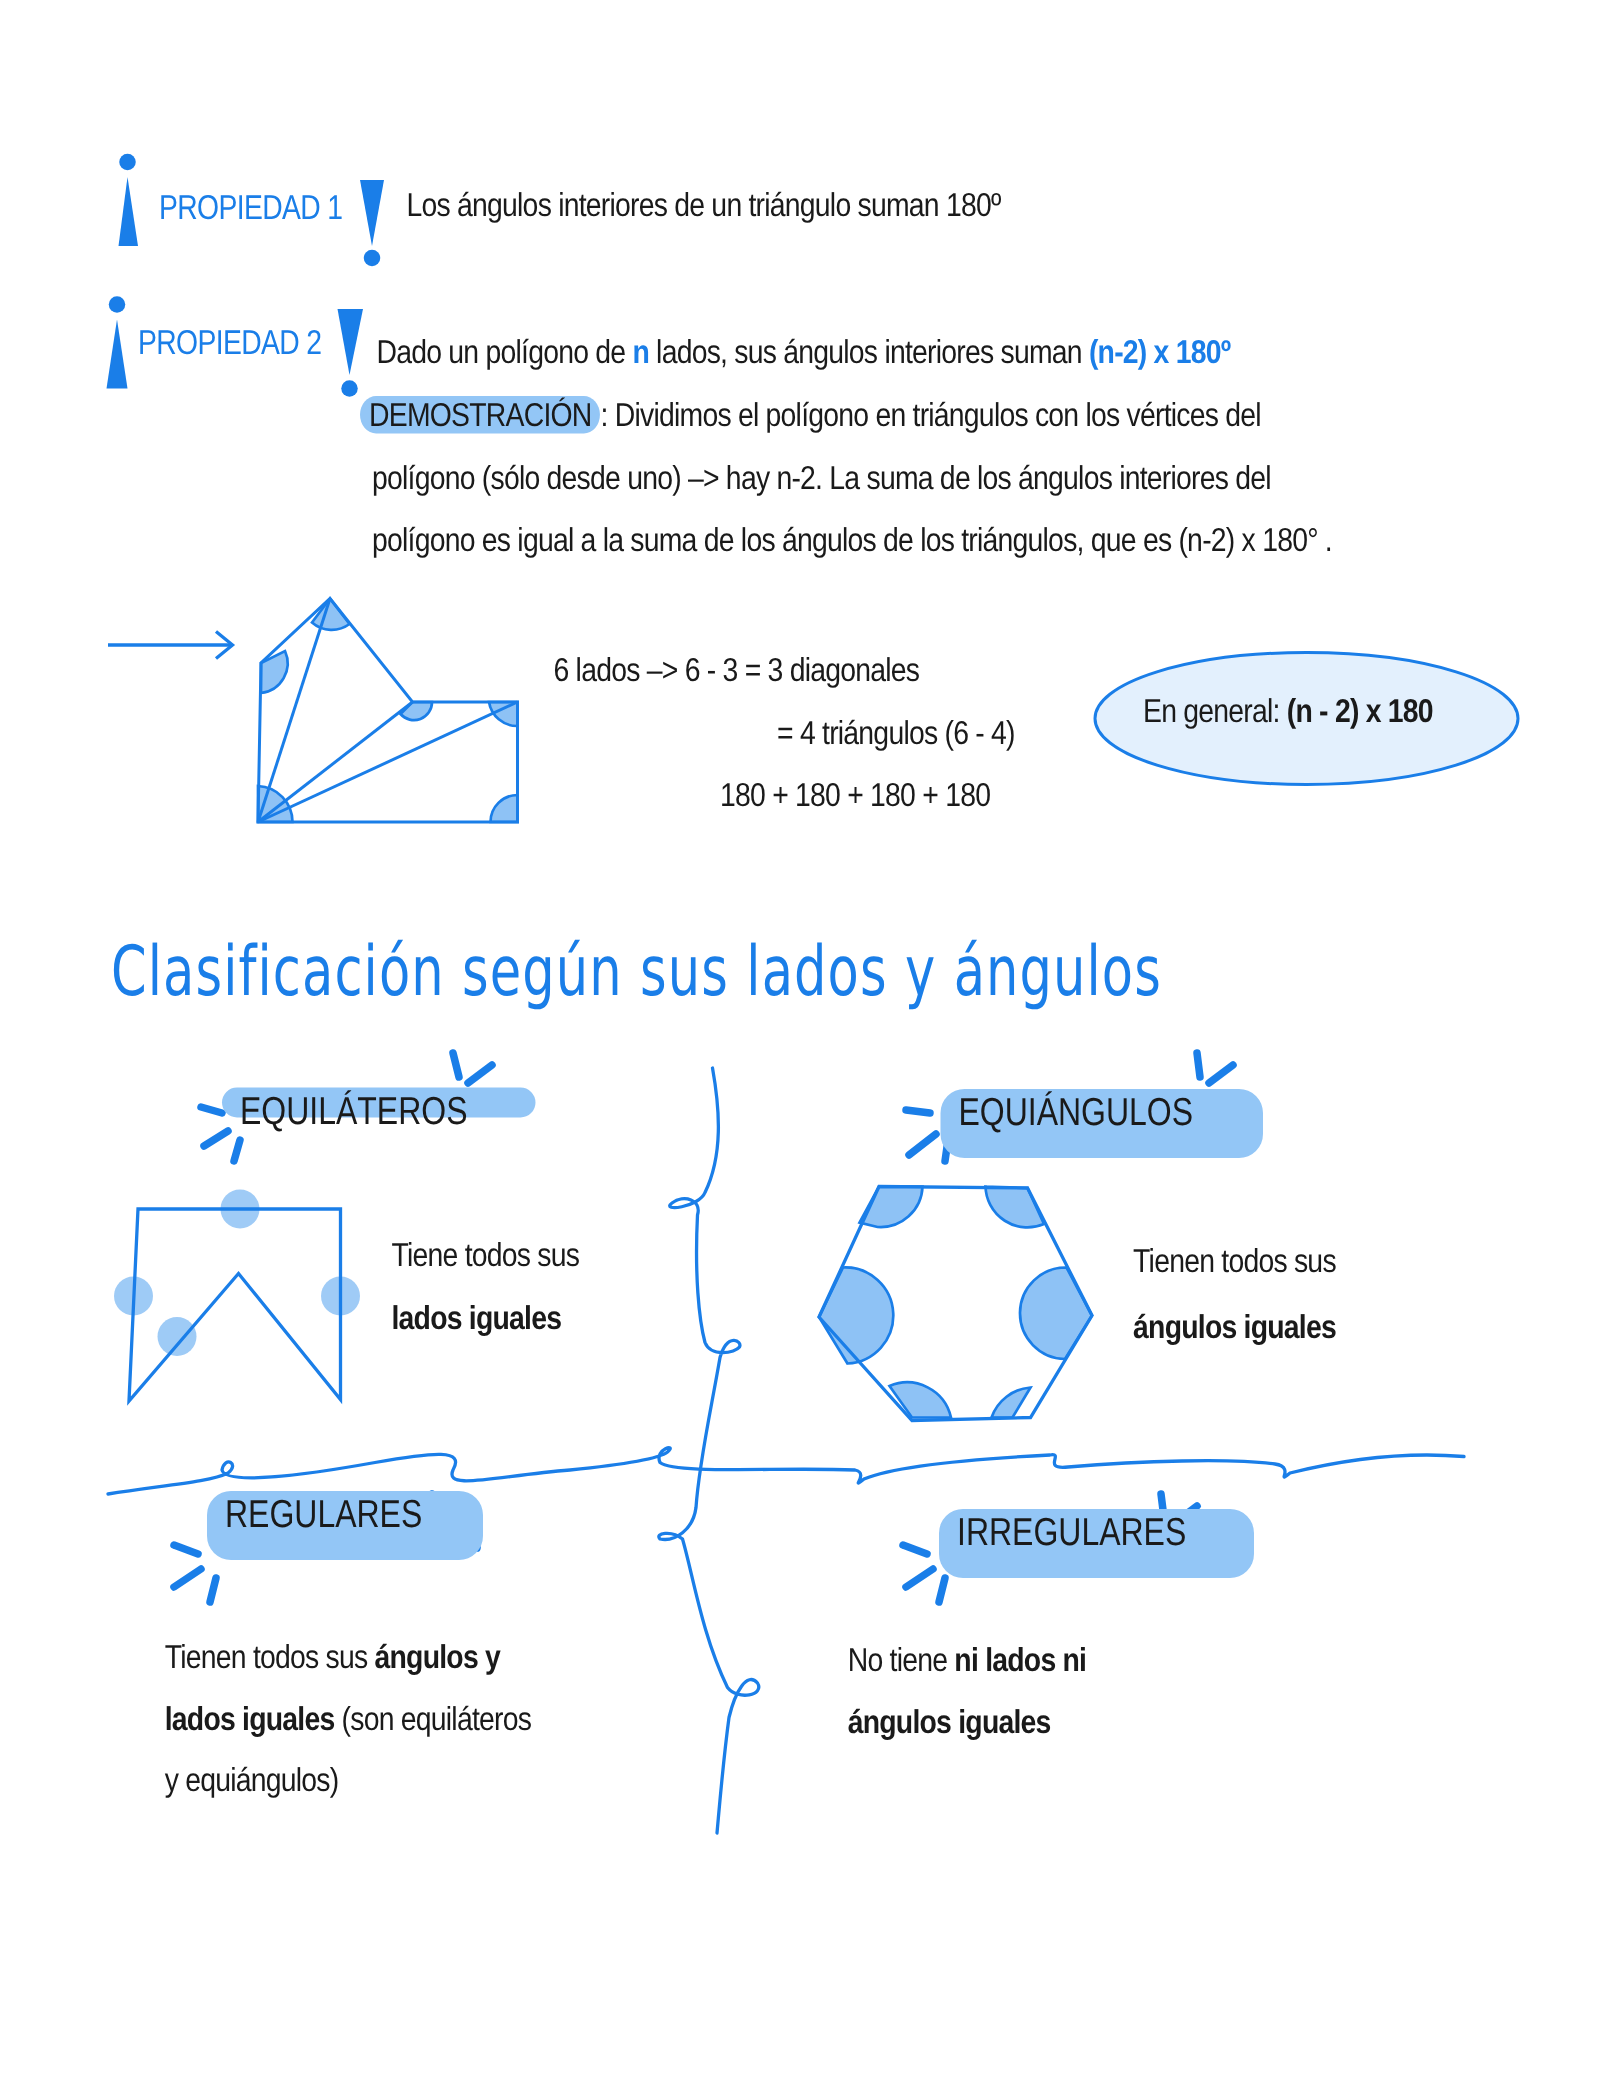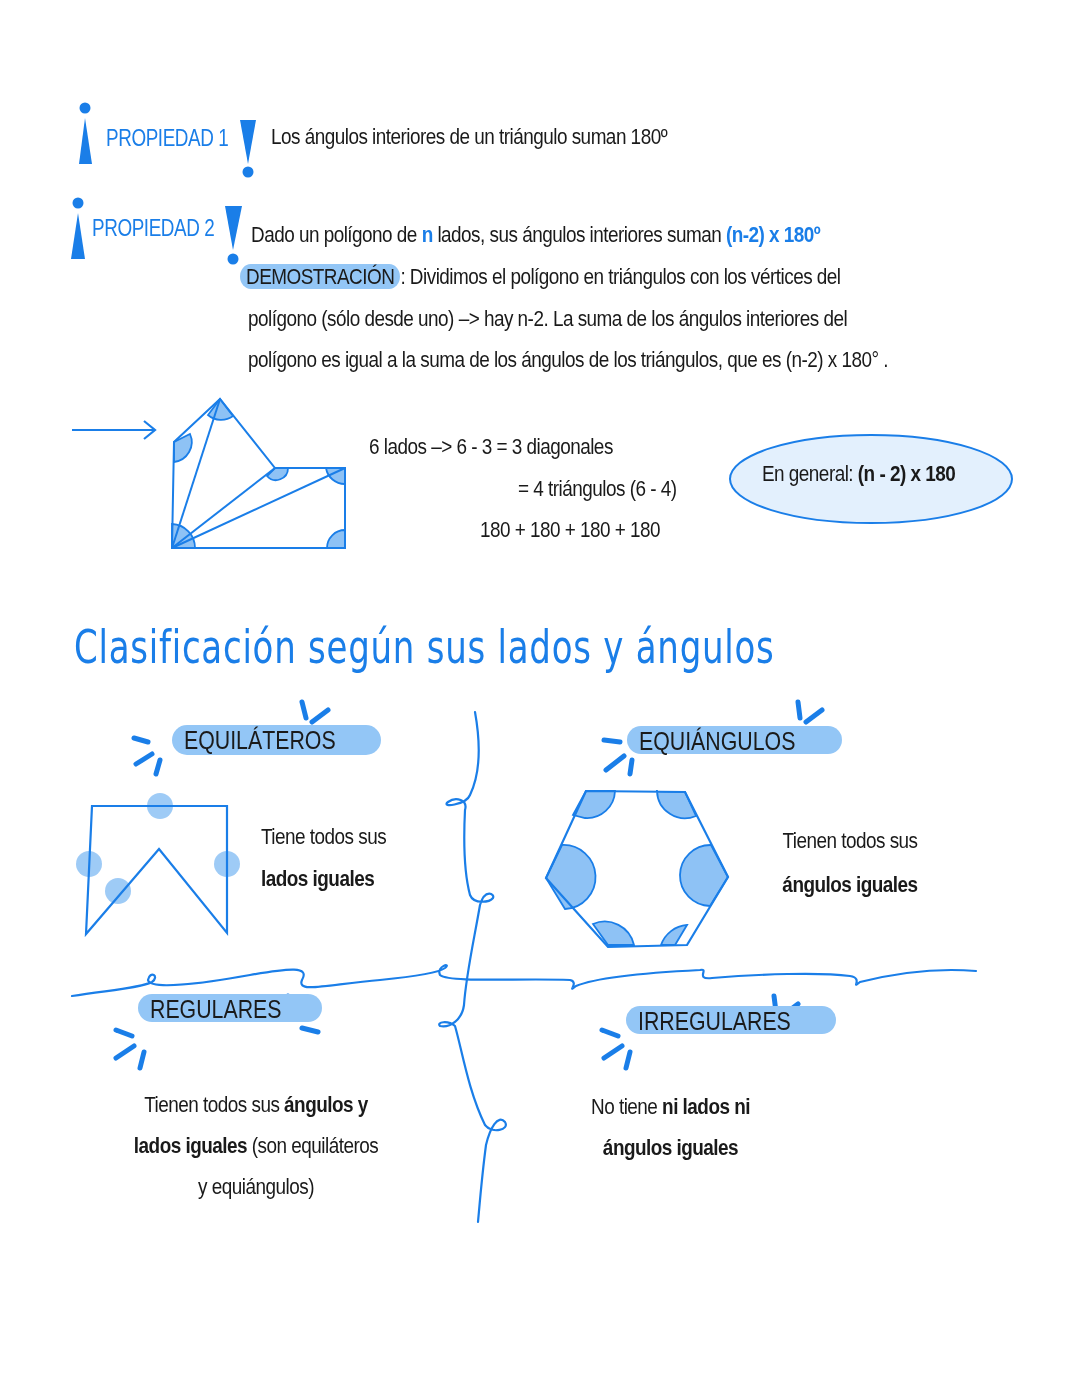--- a/index.html
+++ b/index.html
@@ -4,24 +4,24 @@
 <style>
   html, body { margin: 0; padding: 0; background: #ffffff; }
   body { width: 1080px; height: 1394px; position: relative; overflow: hidden;
          font-family: "Liberation Sans", "DejaVu Sans", sans-serif; color: #1a1a1a; }
   .abs { position: absolute; }
   .txt { font-size: 22px; letter-spacing: -0.6px; transform: scaleX(0.86); transform-origin: left center; white-space: nowrap; }
   .blue { color: #1a7ee8; }
   .b { font-weight: bold; }
   .prop-label { font-size: 23px; color: #1a7ee8; letter-spacing: -0.5px; transform: scaleX(0.82); transform-origin: left center; white-space: nowrap; }
   .hl { background: #93c6f6; border-radius: 14px; padding: 0 7px; }
-  .tag { position: absolute; background: #93c6f6; border-radius: 16px; height: 28px; line-height: 30px;
+  .tag { position: absolute; background: #93c6f6; border-radius: 16px; height: 46px; line-height: 30px;
          font-size: 26px; color: #1a1a1a; padding: 0 12px; white-space: nowrap; }
   .tag span { display: inline-block; transform: scaleX(0.82); transform-origin: left center; }
-  .center { text-align: center; }
+  .center { text-align: left; }
   .title-hand { font-family: "DejaVu Sans", sans-serif; font-size: 46px; color: #1a7ee8; font-weight: normal;
                 transform: scaleX(0.74); transform-origin: left center; white-space: nowrap; letter-spacing: 1px; }
   svg { position: absolute; overflow: visible; }
 </style>
 </head>
 <body>
 
 <div>
   <svg style="left:74px;top:100px" width="24" height="66">
     <circle cx="11" cy="8" r="5.5" fill="#1a7ee8"></circle>
@@ -100,21 +100,21 @@
   <svg style="left:130px;top:698px" width="210" height="80">
     <g stroke="#1a7ee8" stroke-width="5" stroke-linecap="round">
       <line x1="172" y1="4" x2="176" y2="20"></line>
       <line x1="182" y1="24" x2="198" y2="12"></line>
       <line x1="186" y1="36" x2="204" y2="40"></line>
       <line x1="4" y1="40" x2="18" y2="44"></line>
       <line x1="6" y1="66" x2="22" y2="56"></line>
       <line x1="26" y1="76" x2="30" y2="62"></line>
     </g>
   </svg>
-  <div class="tag" style="left:172px;top:725px;height:30px;"><span>EQUILÁTEROS</span></div>
+  <div class="tag" style="left:148px;top:725px;height:20px;"><span>EQUILÁTEROS</span></div>
 
   <svg style="left:70px;top:790px" width="180" height="160">
     <g fill="#8ec2f5" opacity="0.85">
       <circle cx="90" cy="16" r="13"></circle>
       <circle cx="19" cy="74" r="13"></circle>
       <circle cx="157" cy="74" r="13"></circle>
       <circle cx="48" cy="101" r="13"></circle>
     </g>
     <polygon points="22,16 157,16 157,143 89,59 16,144" fill="none" stroke="#1a7ee8" stroke-width="2.2"></polygon>
   </svg>

